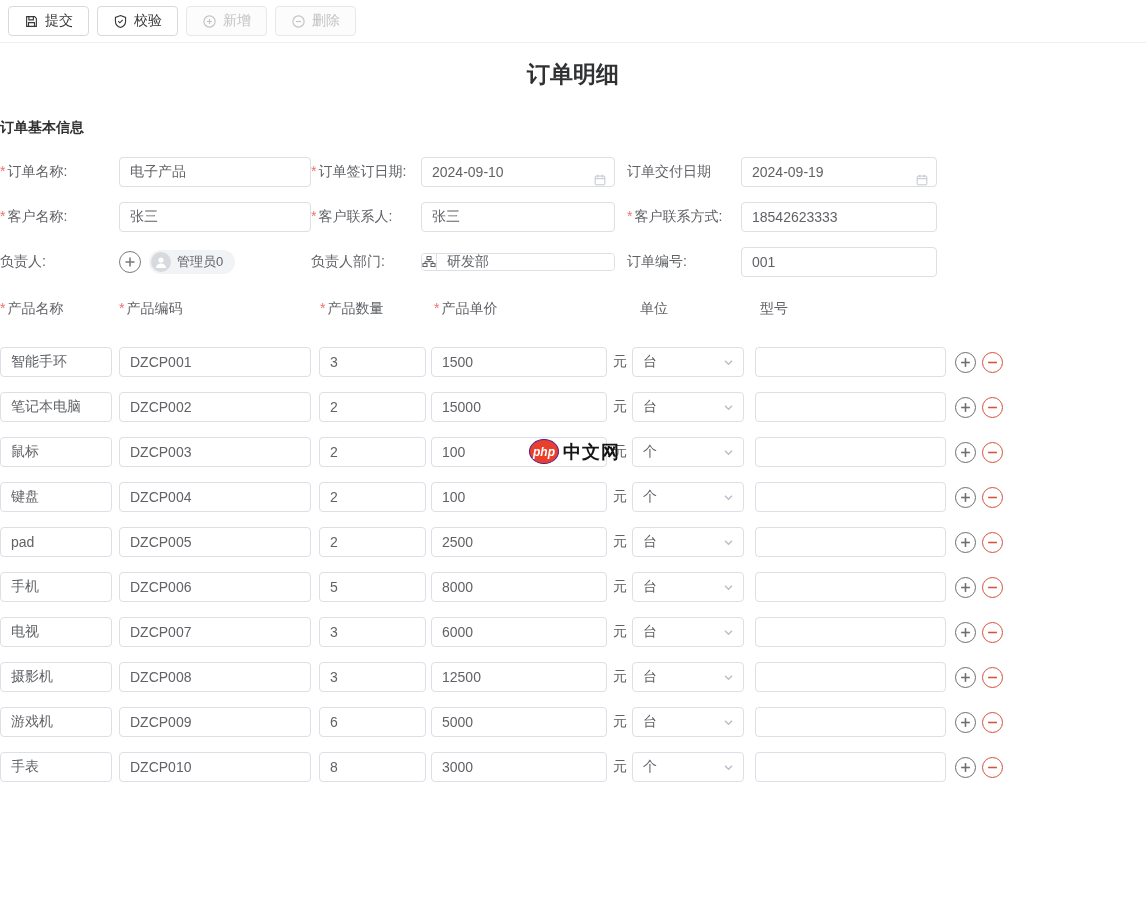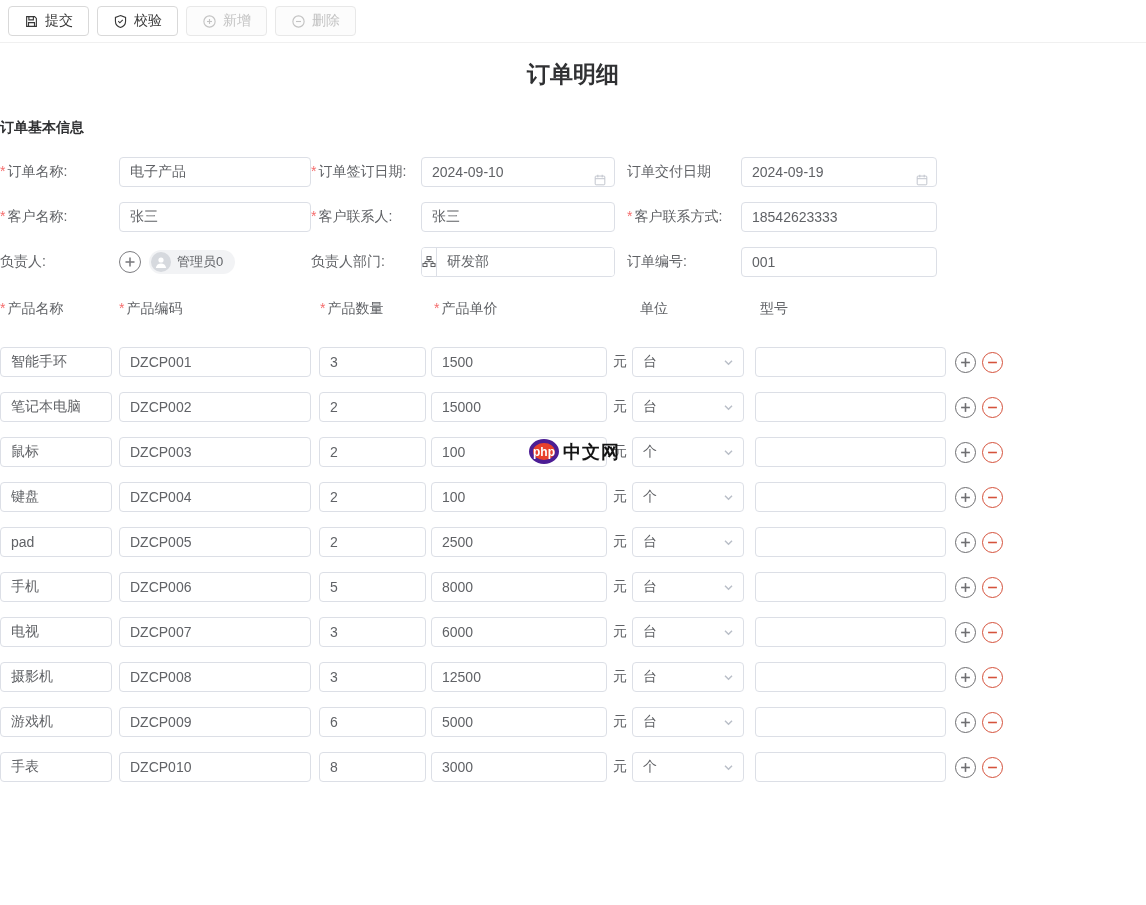--- a/index.html
+++ b/index.html
@@ -67,21 +67,21 @@
     background: #f2f3f5; border-radius: 12px;
     display: inline-flex; align-items: center; gap: 6px;
     font-size: 13px; color: #606266; cursor: pointer;
   }
   .avatar {
     width: 20px; height: 20px; border-radius: 50%; background: #d6d9de;
     display: inline-flex; align-items: center; justify-content: center; overflow: hidden;
   }
   .avatar svg { width: 16px; height: 16px; }
   
-  .dept-group { display: flex; height: 30px; border: 1px solid #dcdfe6; border-radius: 4px; overflow: hidden; }
+  .dept-group { display: flex; height: 18px; border: 1px solid #dcdfe6; border-radius: 4px; overflow: hidden; }
   .dept-addon {
     width: 30px; display: flex; align-items: center; justify-content: center;
     border-right: 1px solid #dcdfe6; background: #fff; color: #55565a; cursor: pointer;
     border-top: 0; border-bottom: 0; border-left: 0; padding: 0;
   }
   .dept-addon svg { width: 14px; height: 14px; stroke: currentColor; fill: none; stroke-width: 1.1; }
   .dept-group input { flex: 1; border: none; outline: none; padding: 0 10px; font-size: 14px; color: #606266; font-family: inherit; }
   
   .detail-header { position: relative; height: 19px; margin-top: 23px; font-size: 14px; color: #606266; }
   .detail-header span.hcell { position: absolute; top: 0; }
@@ -106,22 +106,22 @@
     display: inline-flex; align-items: center; justify-content: center;
     cursor: pointer; padding: 0; flex: none;
   }
   .rowbtn svg { width: 11px; height: 11px; stroke: currentColor; stroke-width: 1.7; }
   .rowbtn.plus  { margin-left: 9px; border: 1.5px solid #6e6e71; color: #6e6e71; }
   .rowbtn.minus { margin-left: 6px; border: 1.5px solid #d5523c; color: #d5523c; }
   
   .watermark { position: absolute; left: 529px; top: 439px; display: flex; align-items: center; z-index: 20; }
   .wm-badge {
     width: 30px; height: 25px; border-radius: 50%;
-    background: #e8402d; border: 4px solid #4c1d95;
-    color: #fff; font-weight: bold; font-size: 12px;
+    background: #e8402d; border: 1px solid #4c1d95;
+    color: #fff; font-weight: bold; font-style: italic; font-size: 12px;
     display: flex; align-items: center; justify-content: center;
   }
   .wm-text { margin-left: 4px; color: #141414; font-weight: bold; font-size: 18px; letter-spacing: 1px; }
 </style>
 </head>
 <body>
 
 <div class="toolbar">
   <button class="tbtn">
     <svg viewBox="0 0 16 16">

